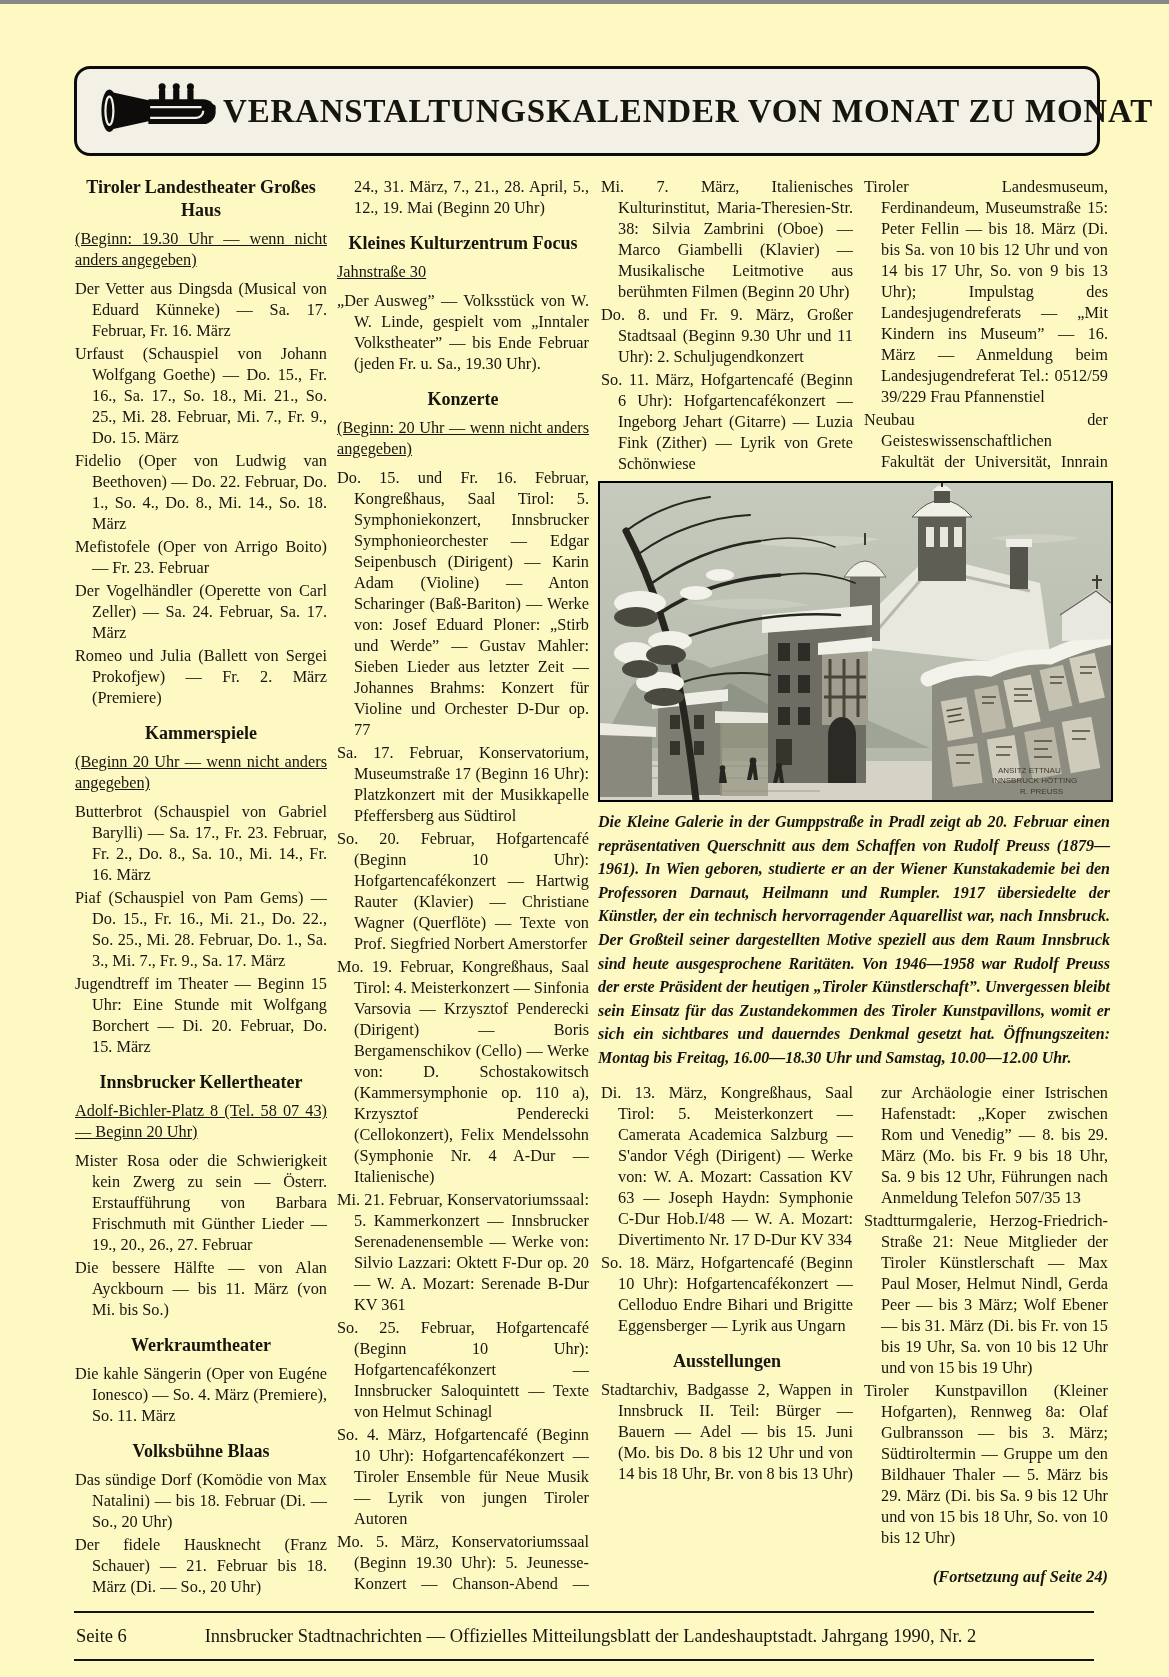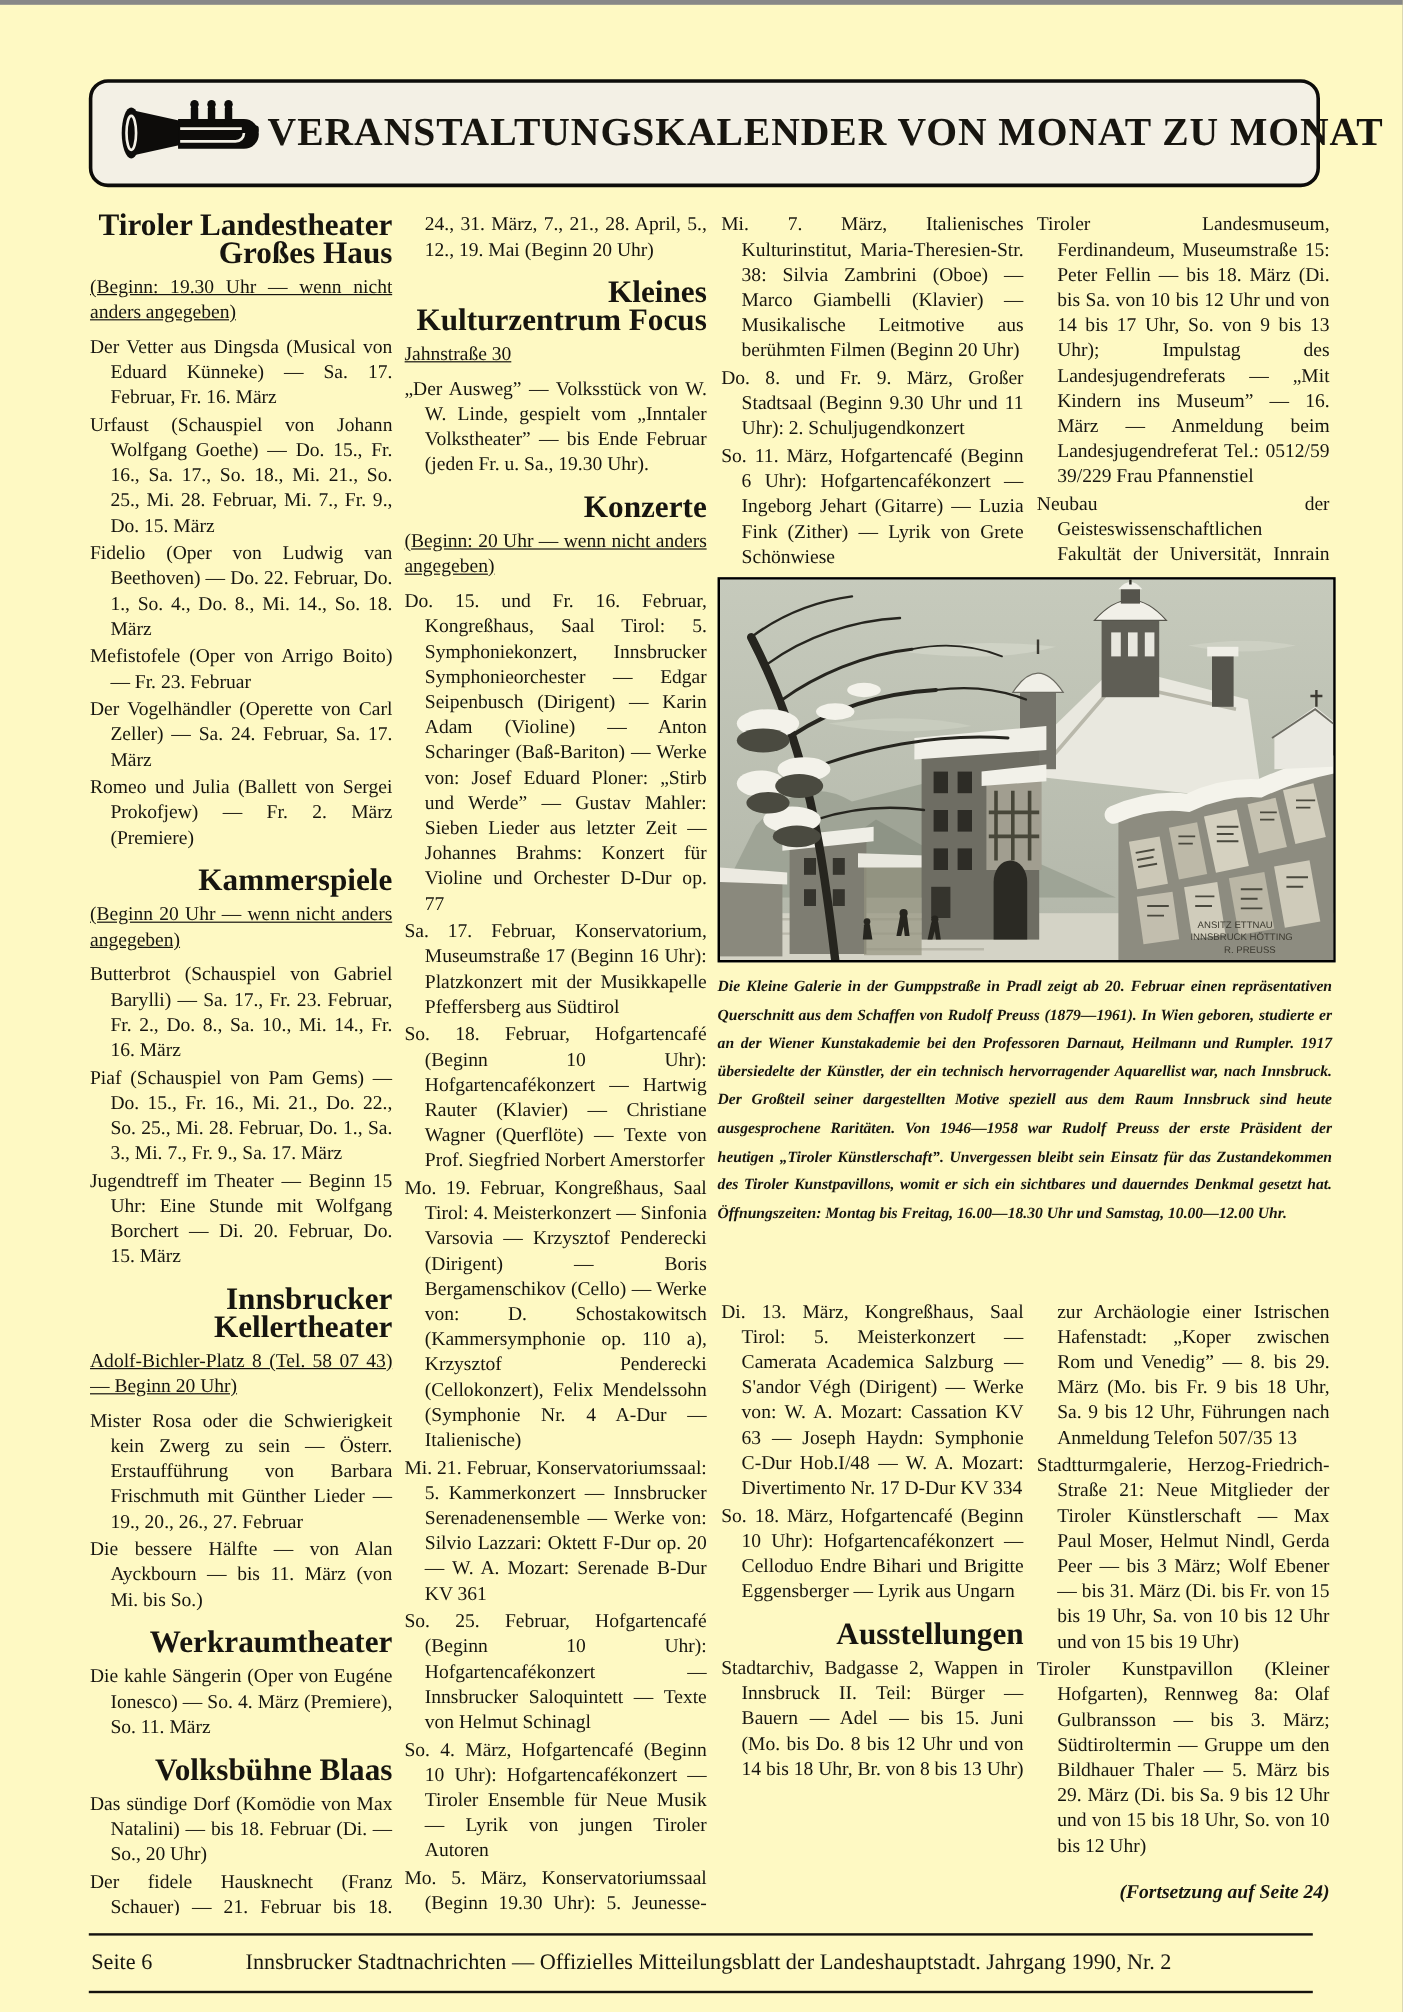--- a/index.html
+++ b/index.html
@@ -22,35 +22,35 @@
   }
   
   .col{ position:absolute; text-align:justify; font-size:16.3px; line-height:21px; overflow:hidden; }
   #col1{ left:75px;  top:172px; width:252px; max-height:1420px;}
   #col2{ left:337px; top:172px; width:252px; max-height:1420px;}
   #col3-top{ left:601px; top:172px; width:252px; max-height:295px;}
   #col4-top{ left:864px; top:172px; width:244px; max-height:295px;}
   #col3-bottom{ left:601px; top:1078px; width:252px; max-height:527px;}
   #col4-bottom{ left:864px; top:1078px; width:244px; max-height:527px;}
   .blk{ }
-  .heading{ font-weight:bold; font-size:26px; line-height:23px; margin:14px 0 6px; text-align:right;}
+  .heading{ font-weight:bold; font-size:18px; line-height:23px; margin:14px 0 6px; text-align:center;}
   .col .blk:first-child{ margin-top:0; }
   .plain{ margin:0 0 8px;text-decoration:underline; }
   .entry{ padding-left:17px; text-indent:-17px; margin:0 0 2px; }
   .cont { padding-left:17px; margin:0 0 2px; }
   .note { font-style:italic; font-weight:bold; text-align:right; margin-top:18px; }
   
   #painting{
     position:absolute; left:598px; top:477px; width:511px; height:317px;
     border:2px solid #000000; background:#bfc3b6;
   }
   
   #caption{
     position:absolute; left:598px; top:806px; width:512px;
-    font-weight:bold; font-style:italic; font-size:13px; line-height:23.6px;
+    font-weight:bold; font-style:italic; font-size:16px; line-height:23.6px;
     text-align:justify;
   }
   
   #footer{
     position:absolute; left:74px; top:1607px; width:1020px; height:46px;
     border-top:2px solid #14130f; border-bottom:2px solid #14130f;
     display:flex; align-items:center; font-size:18.5px;
   }
   #footer-page{ flex:0 0 auto; padding-left:2px; }
   #footer-text{ flex:1; text-align:center; padding-right:40px; }
@@ -111,21 +111,21 @@
     </div>
   <div id="col2" class="col">
       <div class="blk cont">24., 31. März, 7., 21., 28. April, 5., 12., 19. Mai (Beginn 20 Uhr)</div>
       <div class="blk heading">Kleines Kulturzentrum Focus</div>
       <div class="blk plain">Jahnstraße 30</div>
       <div class="blk entry">„Der Ausweg” — Volksstück von W. W. Linde, gespielt vom „Inntaler Volkstheater” — bis Ende Februar (jeden Fr. u. Sa., 19.30 Uhr).</div>
       <div class="blk heading">Konzerte</div>
       <div class="blk plain">(Beginn: 20 Uhr — wenn nicht anders angegeben)</div>
       <div class="blk entry">Do. 15. und Fr. 16. Februar, Kongreßhaus, Saal Tirol: 5. Symphoniekonzert, Innsbrucker Symphonieorchester — Edgar Seipenbusch (Dirigent) — Karin Adam (Violine) — Anton Scharinger (Baß-Bariton) — Werke von: Josef Eduard Ploner: „Stirb und Werde” — Gustav Mahler: Sieben Lieder aus letzter Zeit — Johannes Brahms: Konzert für Violine und Orchester D-Dur op. 77</div>
       <div class="blk entry">Sa. 17. Februar, Konservatorium, Museumstraße 17 (Beginn 16 Uhr): Platzkonzert mit der Musikkapelle Pfeffersberg aus Südtirol</div>
-      <div class="blk entry">So. 18. Februar, Hofgartencafé (Beginn 10 Uhr): Hofgartencafékonzert — Hartwig Rauter (Klavier) — Christiane Wagner (Querflöte) — Texte von Prof. Siegfried Norbert Amerstorfer</div>
+      <div class="blk entry">So. 20. Februar, Hofgartencafé (Beginn 10 Uhr): Hofgartencafékonzert — Hartwig Rauter (Klavier) — Christiane Wagner (Querflöte) — Texte von Prof. Siegfried Norbert Amerstorfer</div>
       <div class="blk entry">Mo. 19. Februar, Kongreßhaus, Saal Tirol: 4. Meisterkonzert — Sinfonia Varsovia — Krzysztof Penderecki (Dirigent) — Boris Bergamenschikov (Cello) — Werke von: D. Schostakowitsch (Kammersymphonie op. 110 a), Krzysztof Penderecki (Cellokonzert), Felix Mendelssohn (Symphonie Nr. 4 A-Dur — Italienische)</div>
       <div class="blk entry">Mi. 21. Februar, Konservatoriumssaal: 5. Kammerkonzert — Innsbrucker Serenadenensemble — Werke von: Silvio Lazzari: Oktett F-Dur op. 20 — W. A. Mozart: Serenade B-Dur KV 361</div>
       <div class="blk entry">So. 25. Februar, Hofgartencafé (Beginn 10 Uhr): Hofgartencafékonzert — Innsbrucker Saloquintett — Texte von Helmut Schinagl</div>
       <div class="blk entry">So. 4. März, Hofgartencafé (Beginn 10 Uhr): Hofgartencafékonzert — Tiroler Ensemble für Neue Musik — Lyrik von jungen Tiroler Autoren</div>
       <div class="blk entry">Mo. 5. März, Konservatoriumssaal (Beginn 19.30 Uhr): 5. Jeunesse-Konzert — Chanson-Abend — Doris Bierret („Das Lächeln der Mona Lisa”)</div>
     </div>
   <div id="col3-top" class="col">
       <div class="blk entry">Mi. 7. März, Italienisches Kulturinstitut, Maria-Theresien-Str. 38: Silvia Zambrini (Oboe) — Marco Giambelli (Klavier) — Musikalische Leitmotive aus berühmten Filmen (Beginn 20 Uhr)</div>
       <div class="blk entry">Do. 8. und Fr. 9. März, Großer Stadtsaal (Beginn 9.30 Uhr und 11 Uhr): 2. Schuljugendkonzert</div>
       <div class="blk entry">So. 11. März, Hofgartencafé (Beginn 6 Uhr): Hofgartencafékonzert — Ingeborg Jehart (Gitarre) — Luzia Fink (Zither) — Lyrik von Grete Schönwiese</div>

